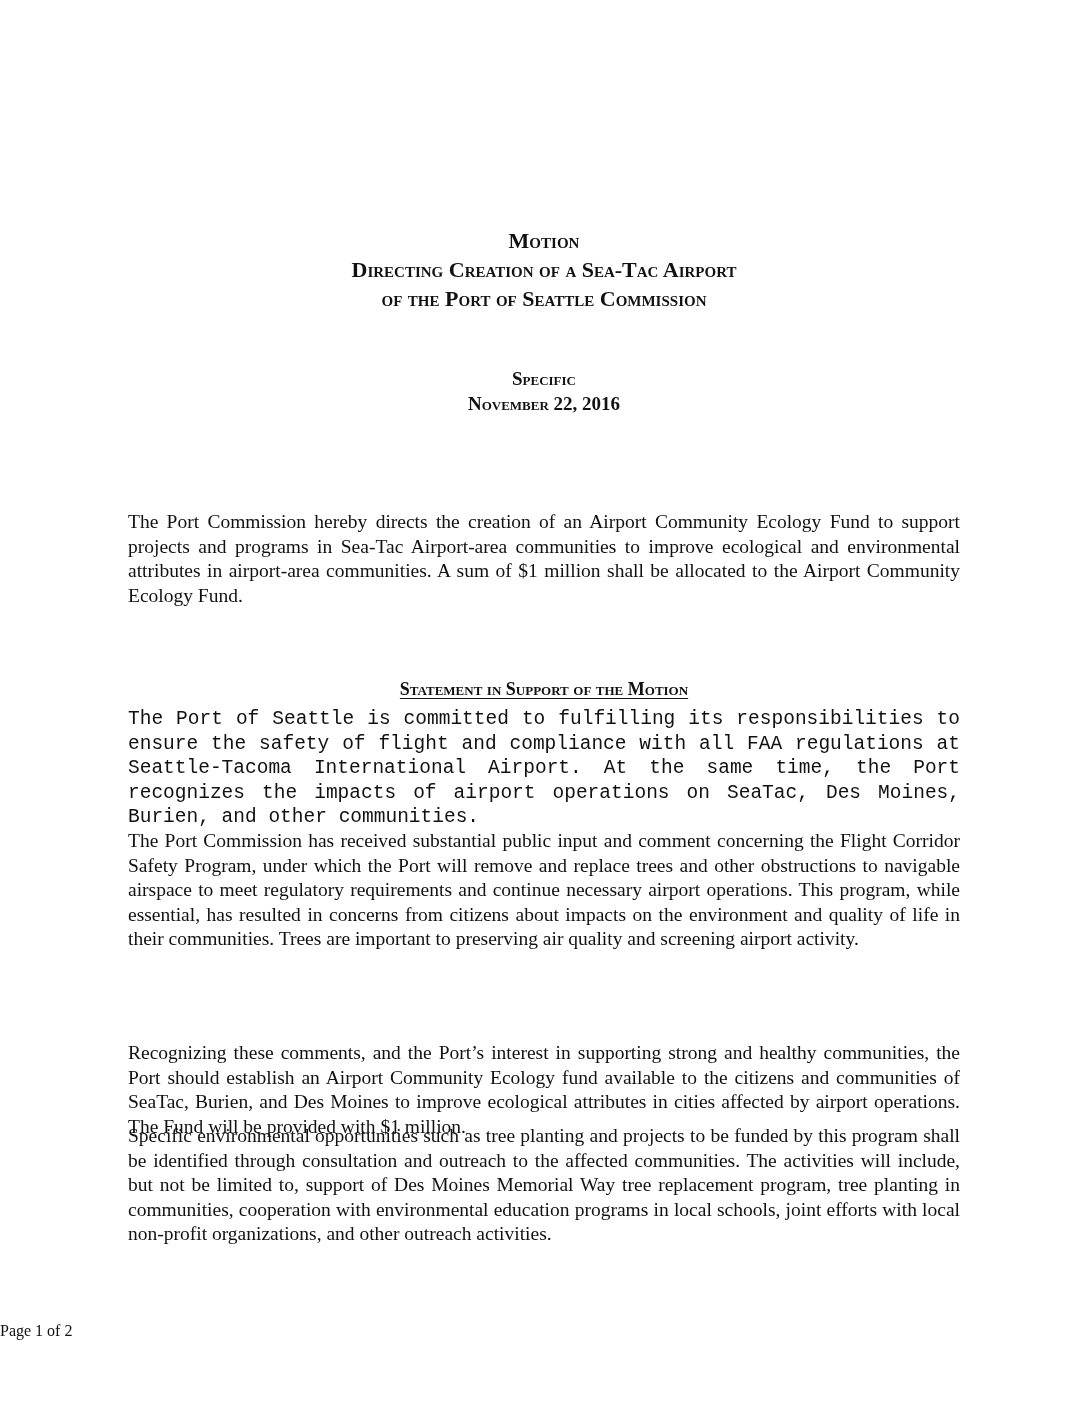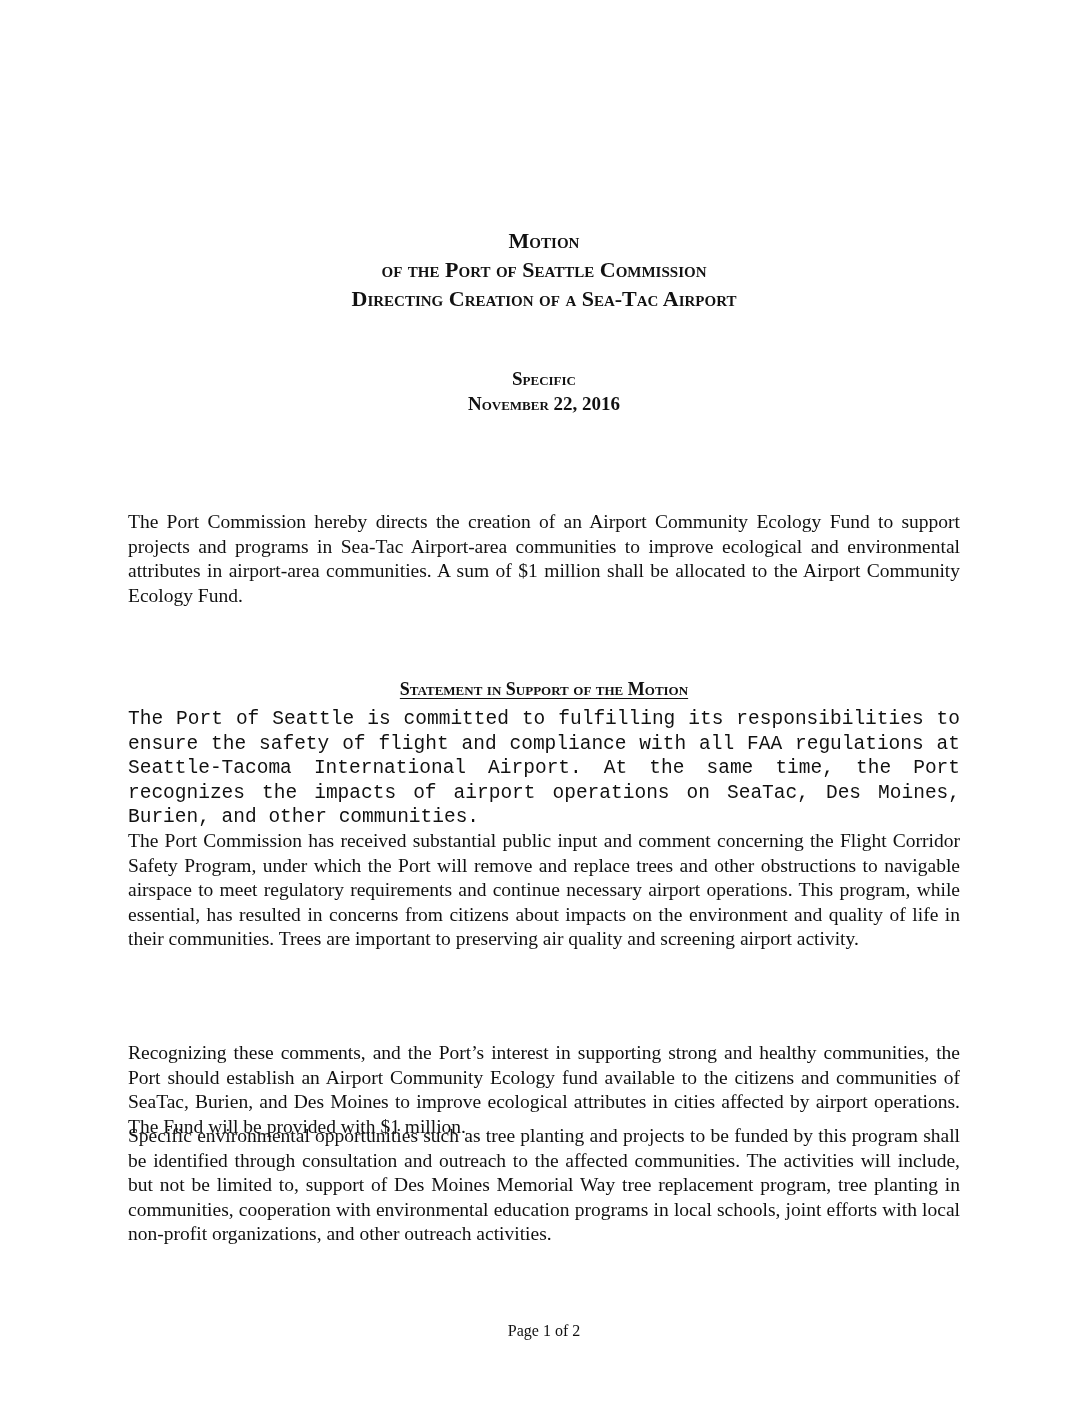--- a/index.html
+++ b/index.html
@@ -24,32 +24,32 @@
     font-weight: bold; font-variant: small-caps; font-size: 18px;
     text-decoration: underline; text-underline-offset: 3px;
   }
   .para {
     position: absolute; left: 128px; width: 832px;
     font-size: 19.5px; line-height: 24.5px; text-align: justify;
     margin: 0;
   }
   .footer {
     position: absolute; left: 0; top: 1322px; width: 1088px;
-    text-align: center; font-size: 16px;
+    font-size: 16px;
   }
 </style>
 </head>
 <body>
 
 <div class="page">
 
   <div class="title-block">
     <div>Motion</div>
+    <div>Directing Creation of a Sea-Tac Airport</div>
     <div>of the Port of Seattle Commission</div>
-    <div>Directing Creation of a Sea-Tac Airport</div>
   </div>
 
   <div class="adopted-block">
     <div>Specific</div>
     <div>November 22, 2016</div>
   </div>
 
 
   <p class="para" style="top:510px;">The Port Commission hereby directs the creation of an Airport Community Ecology Fund to support projects and programs in Sea-Tac Airport-area communities to improve ecological and environmental attributes in airport-area communities. A sum of $1 million shall be allocated to the Airport Community Ecology Fund.</p>
 

